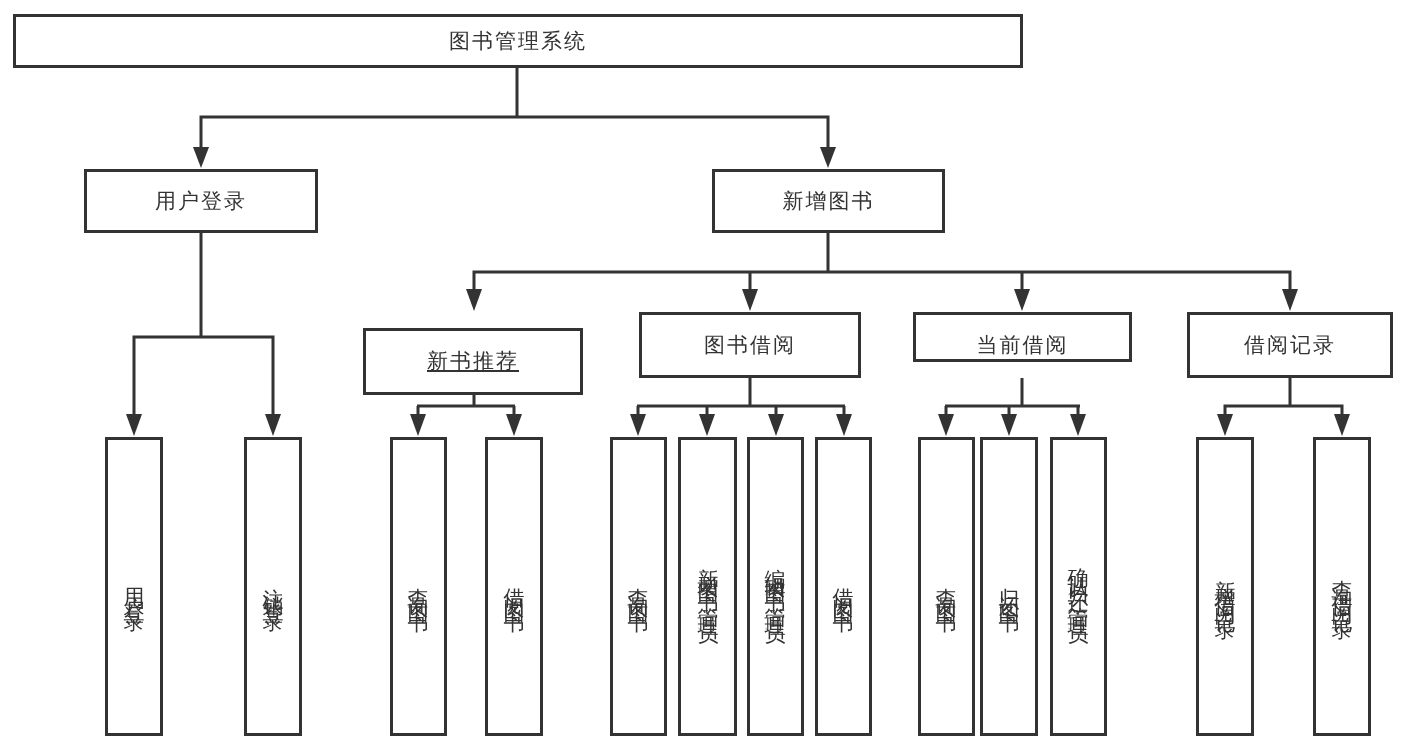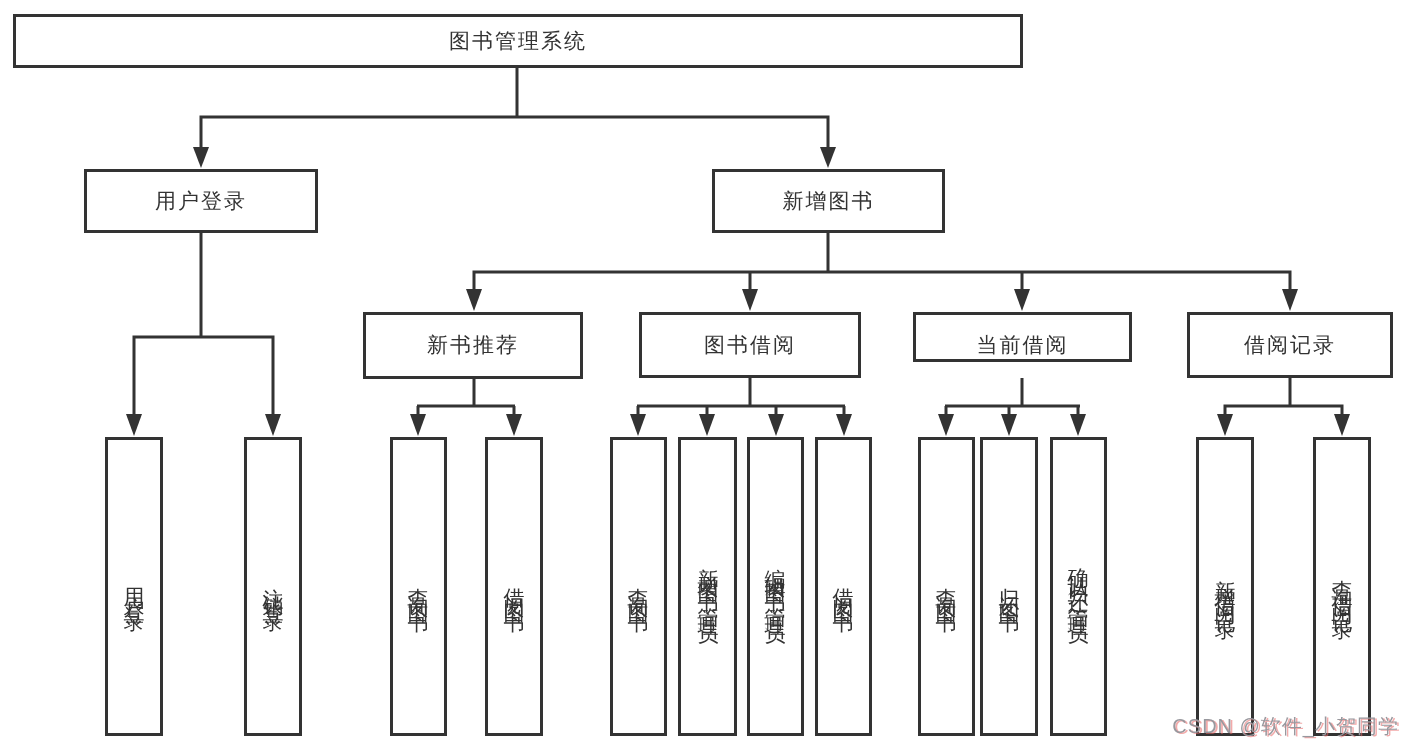--- a/index.html
+++ b/index.html
@@ -32,21 +32,21 @@
     writing-mode:vertical-rl;
     text-orientation:mixed;
     font-size:21px;
     letter-spacing:8px;
     line-height:51px;
   }
   
   #b-root {left:13px; top:14px; width:1010px;height:54px;line-height:48px;}
   #b-login{left:84px; top:169px;width:234px; height:64px;line-height:58px;}
   #b-mgmt {left:712px;top:169px;width:233px; height:64px;line-height:58px;}
-  #b-l3-0 {left:363px;top:312px;width:220px; height:67px;line-height:60px;}
+  #b-l3-0 {left:363px;top:328px;width:220px; height:67px;line-height:60px;text-decoration:underline;}
   #b-l3-1 {left:639px;top:312px;width:222px; height:66px;line-height:60px;}
   #b-l3-2 {left:913px;top:312px;width:219px; height:50px;line-height:60px;}
   #b-l3-3 {left:1187px;top:312px;width:206px;height:66px;line-height:60px;}
   
   #b-g1-0{left:105px; width:58px;}
   #b-g1-1{left:244px; width:58px;}
   #b-g2-0{left:390px; width:57px;}
   #b-g2-1{left:485px; width:58px;}
   #b-g3-0{left:610px; width:57px;}
   #b-g3-1{left:678px; width:59px;}
@@ -136,14 +136,13 @@
   <div class="box v" id="b-g3-2">编辑图书（管理员）</div>
   <div class="box v" id="b-g3-3">借阅图书</div>
 
   <div class="box v" id="b-g4-0">查询图书</div>
   <div class="box v" id="b-g4-1">归还图书</div>
   <div class="box v" id="b-g4-2">确认归还（管理员）</div>
 
   <div class="box v" id="b-g5-0">新增借阅记录</div>
   <div class="box v" id="b-g5-1">查询借阅记录</div>
 
-  <div class="watermark">CSDN @软件_小贺同学</div>
 </div>
 
 </body></html>

